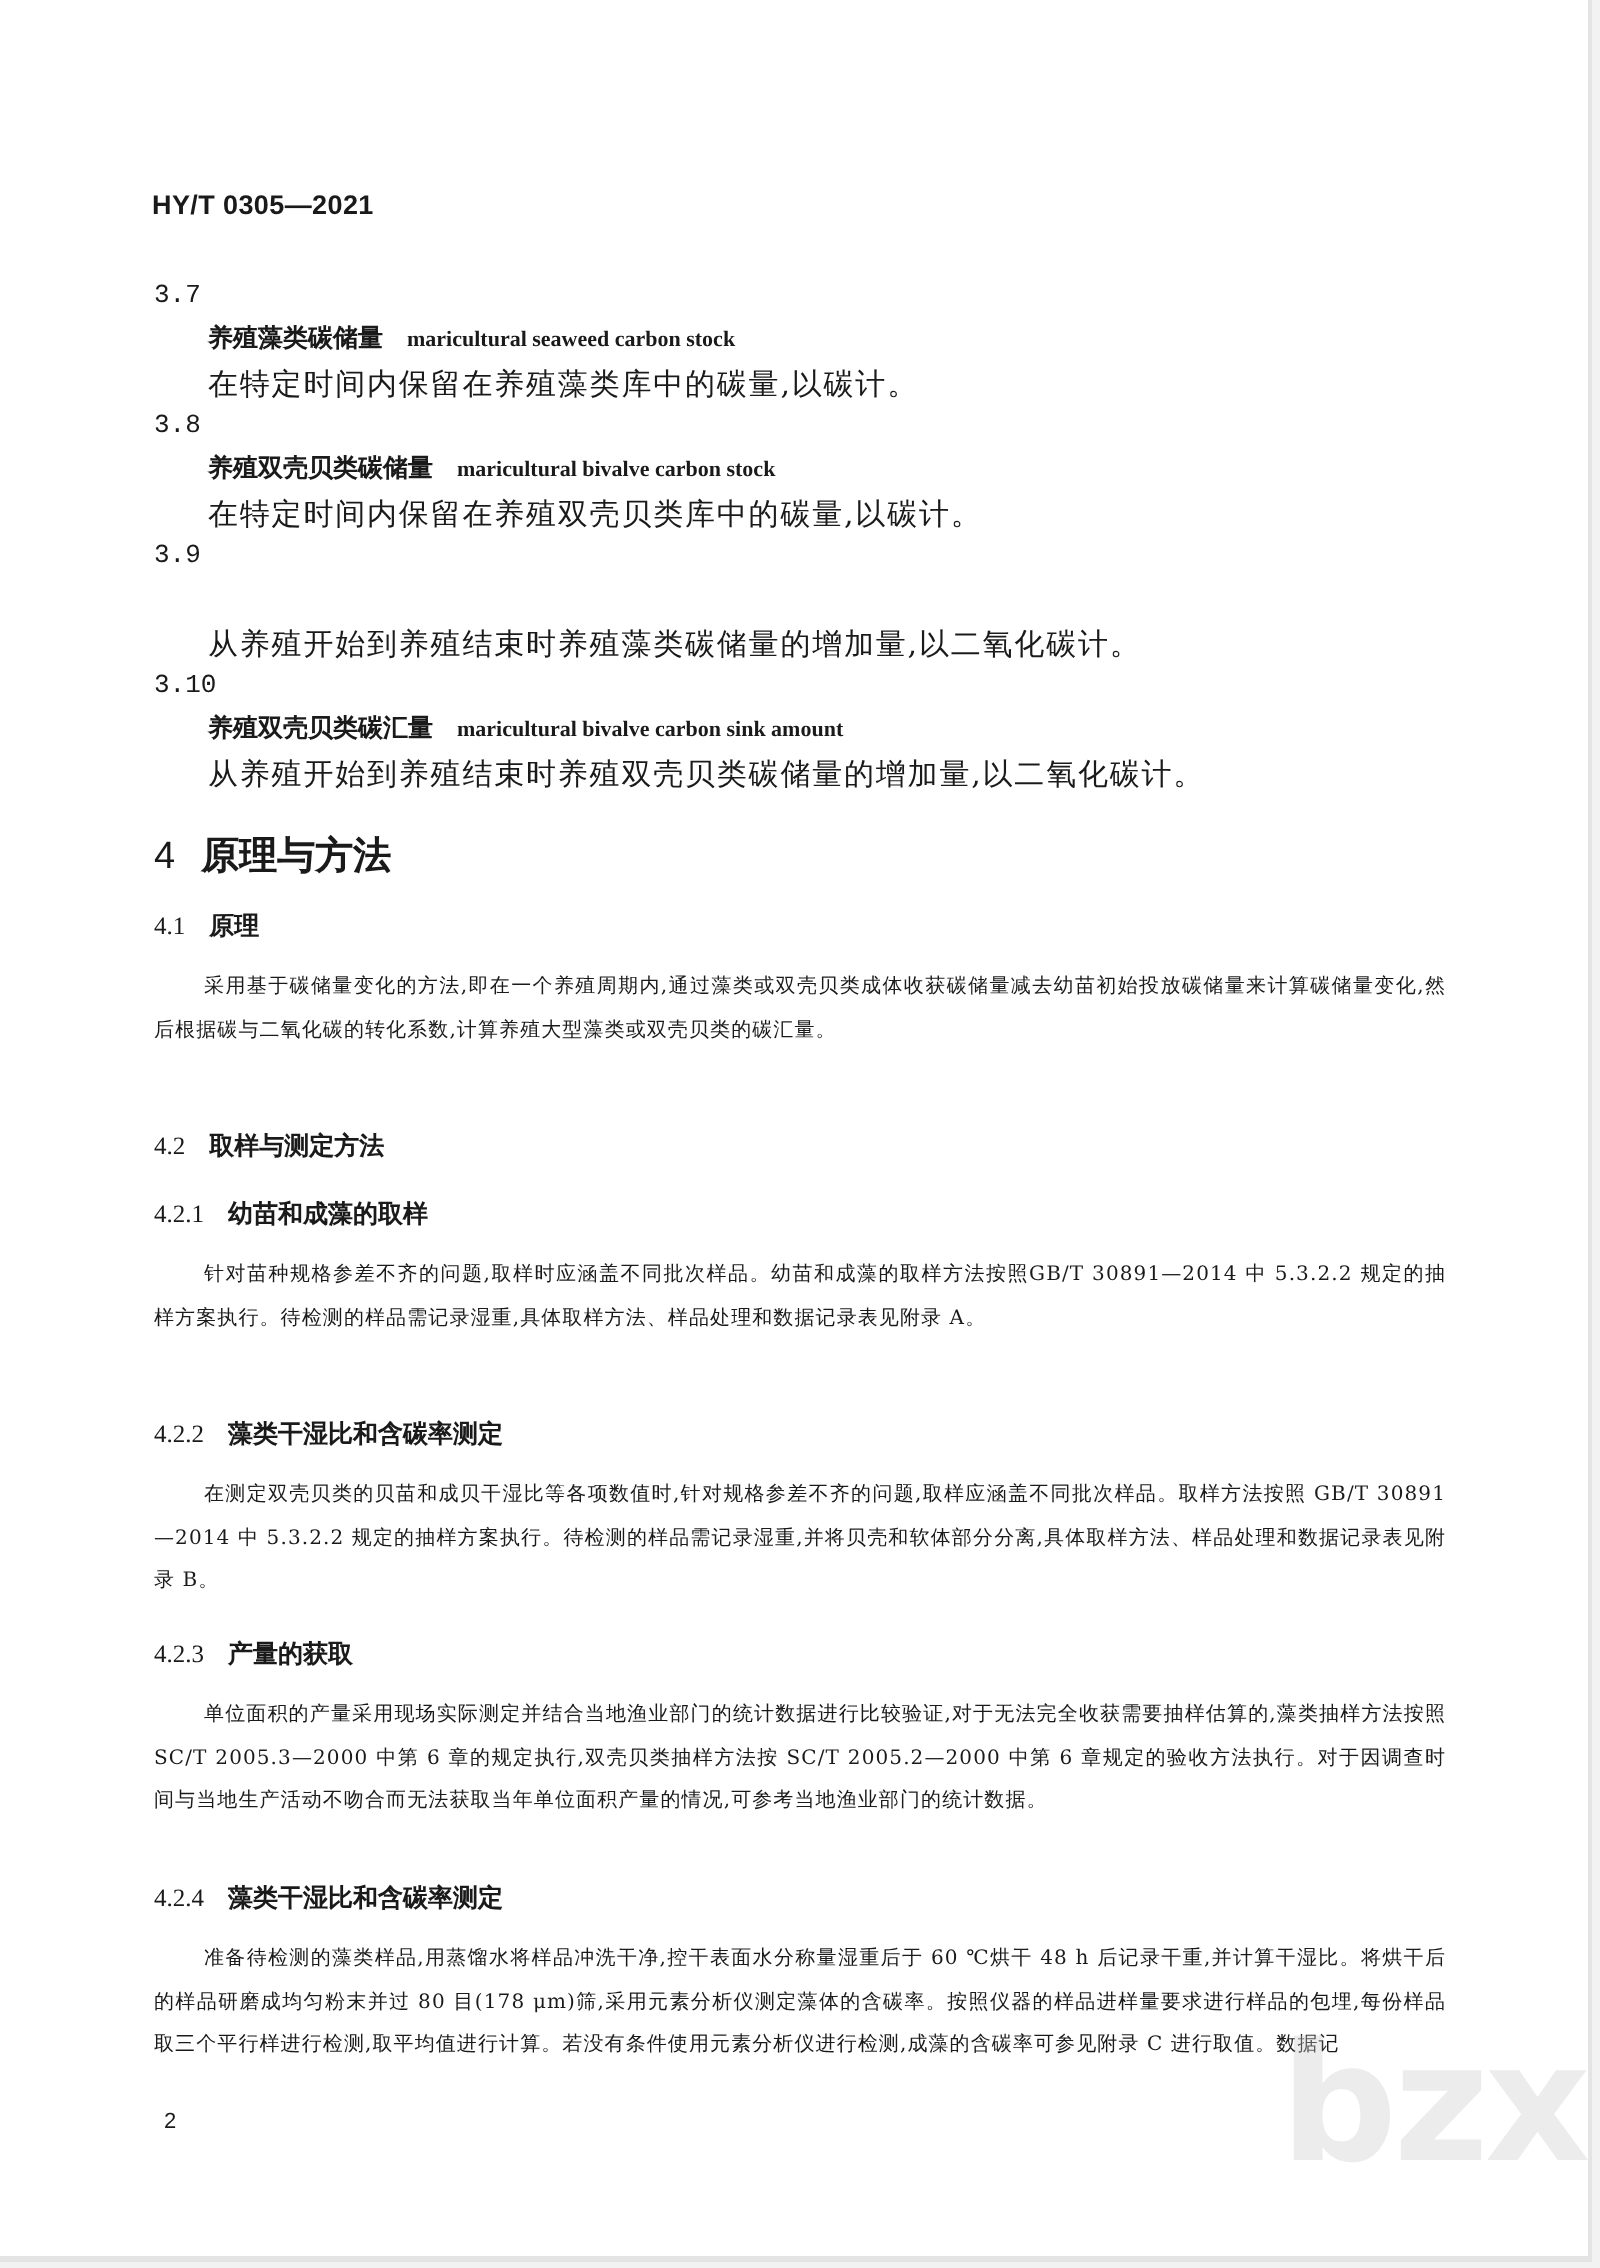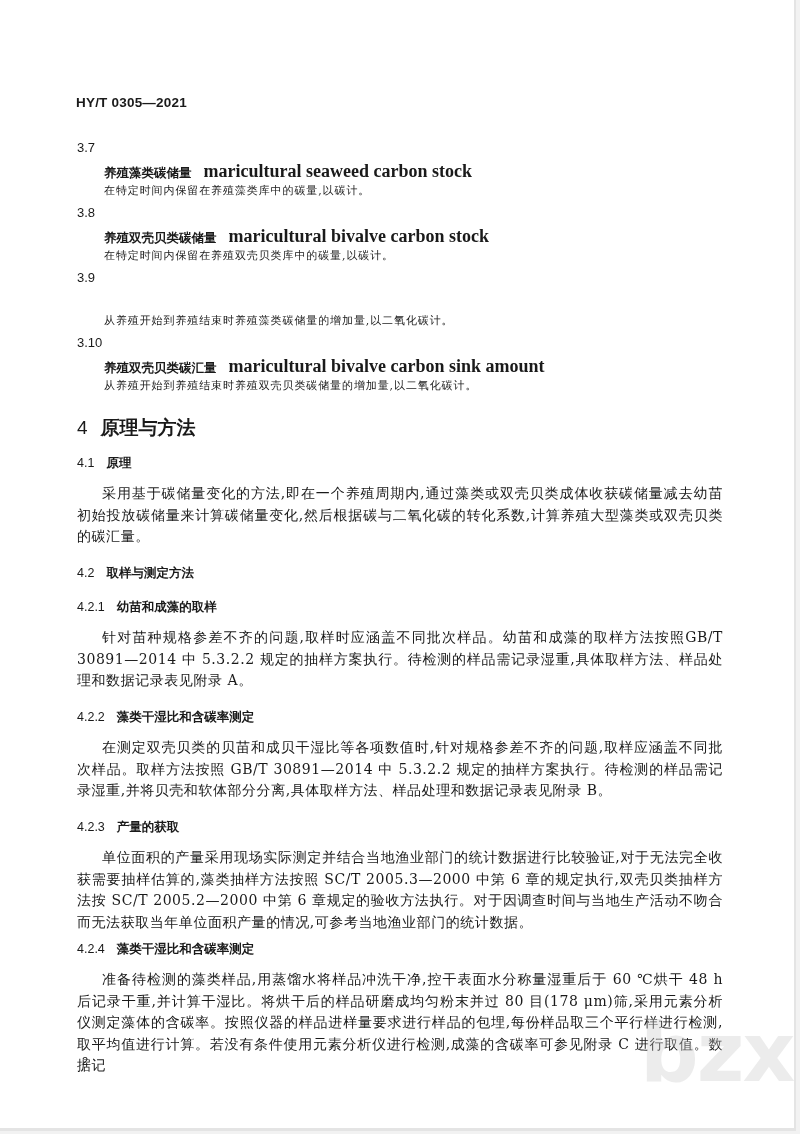--- a/index.html
+++ b/index.html
@@ -19,33 +19,33 @@
       overflow: hidden;
     }
     .abs { position: absolute; white-space: nowrap; }
     .std-code {
       left: 76px; top: 95px;
       font-family: "Liberation Sans", "DejaVu Sans", sans-serif;
       font-size: 13.5px; font-weight: bold; letter-spacing: 0.2px;
     }
     .term-num {
       left: 77px;
-      font-family: Liberation Sans, sans-serif;
+      font-family: Liberation Mono, monospace;
       font-size: 13px;
     }
     .term-head { left: 104px; font-size: 12.5px; font-weight: bold; }
-    .term-head .en { font-family: "Liberation Serif", serif; font-size: 18px; margin-left: 12px; text-align: right; }
-    .term-def { left: 104px; font-size: 11px; letter-spacing: 0.9px; }
+    .term-head .en { font-family: "Liberation Serif", serif; font-size: 11px; margin-left: 12px; text-align: right; }
+    .term-def { left: 104px; font-size: 15px; letter-spacing: 0.9px; }
     .h1 { left: 77px; font-size: 19px; font-weight: bold; }
     .h1 .num { font-family: "Liberation Sans", sans-serif; font-weight: normal; margin-right: 13px; }
     .h2 { left: 77px; font-size: 12.5px; font-weight: bold; }
-    .h2 .num { font-family: Liberation Sans, sans-serif; font-weight: normal; margin-right: 12px; }
+    .h2 .num { font-family: Liberation Serif, serif; font-weight: normal; margin-right: 12px; }
     .para {
       position: absolute; left: 77px; width: 646px;
-      font-size: 14px; line-height: 21.5px;
+      font-size: 10px; line-height: 21.5px;
       letter-spacing: 0.55px; text-align: justify;
       text-indent: 25px;
     }
     .page-no {
       left: 82px; top: 1055px;
       font-family: "Liberation Sans", sans-serif; font-size: 11px;
     }
     .watermark {
       position: absolute; left: 640px; top: 1005px;
       font-family: "DejaVu Sans", sans-serif; font-weight: bold;

